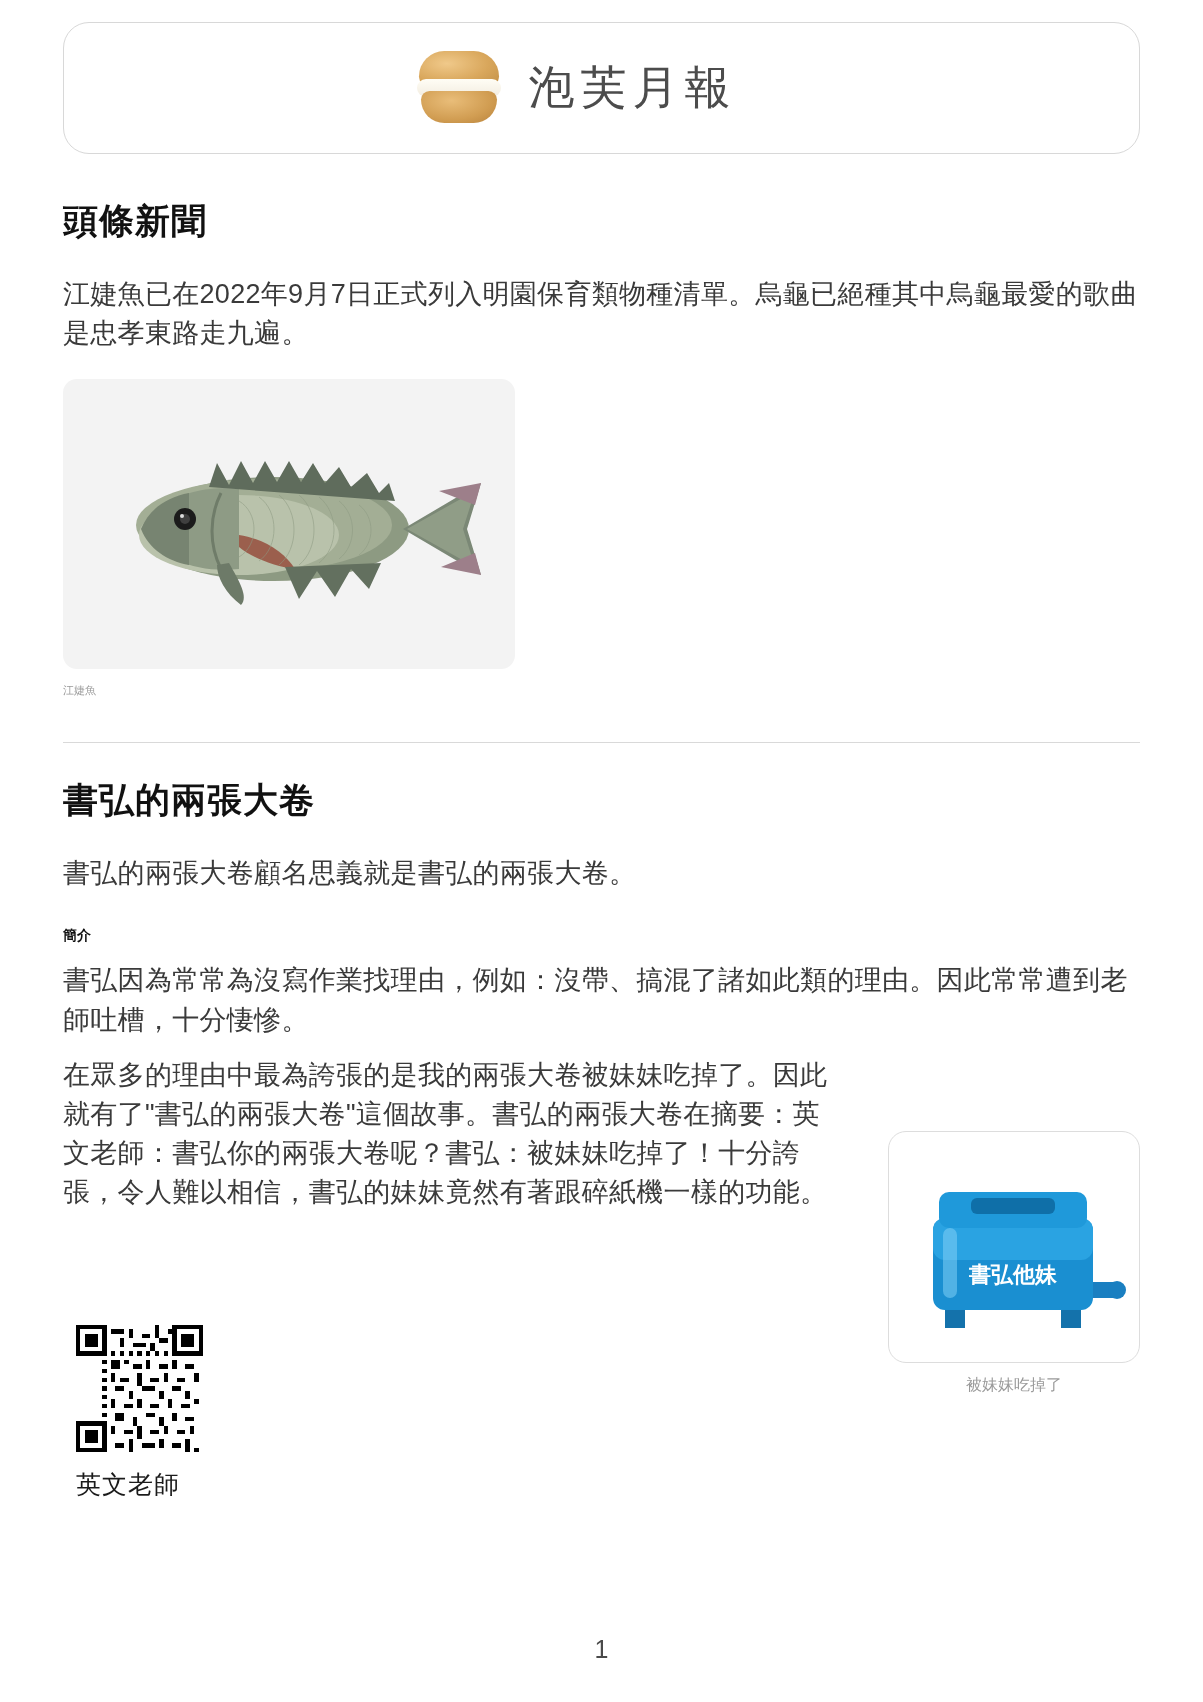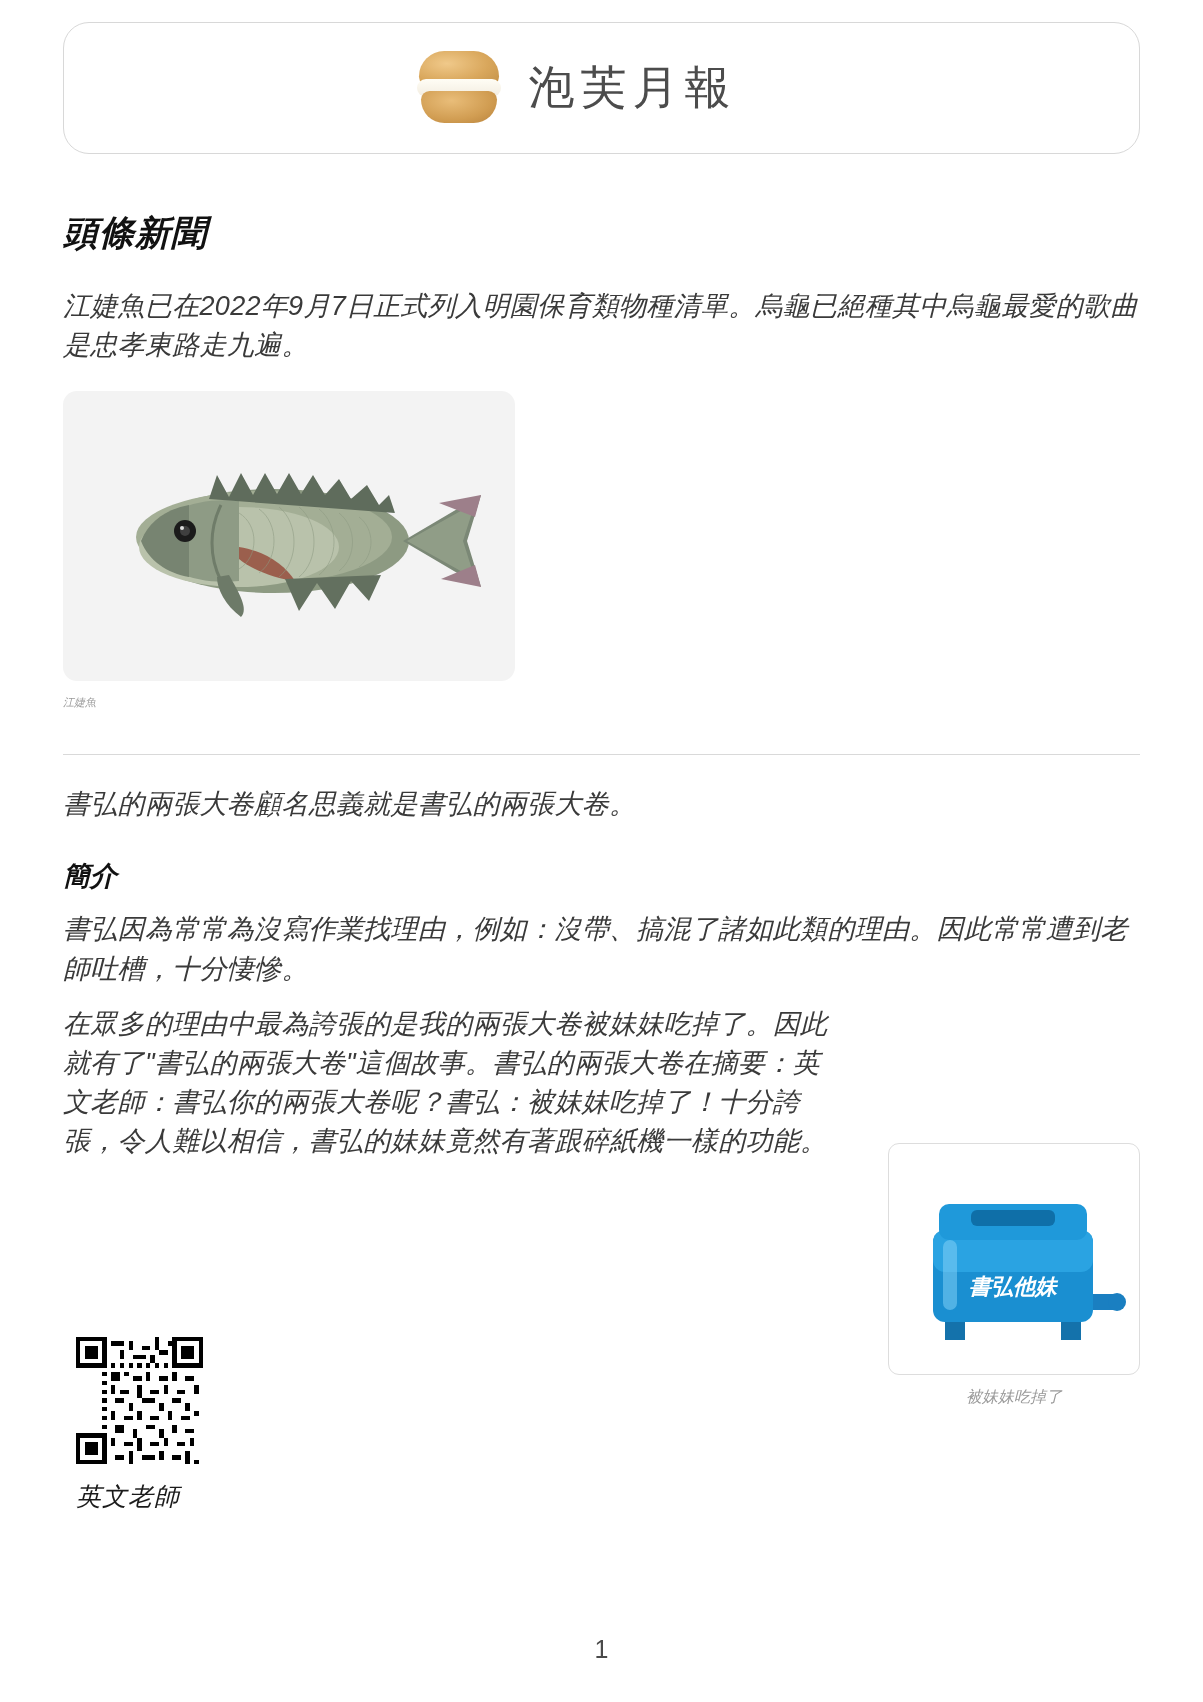--- a/index.html
+++ b/index.html
@@ -82,40 +82,39 @@
     letter-spacing: 6px;
     color: #4c4c4c;
     font-family: "DejaVu Sans", "Liberation Sans", sans-serif;
     white-space: nowrap;
   }
 
   
   .content {
     position: absolute;
     left: 63px;
-    top: 192px;
+    top: 180px;
     width: 1077px;
-    font-style: italic;
   }
   h1.section-title {
     font-size: 35px;
     font-weight: bold;
     margin: 18px 0 0 0;
     letter-spacing: 1px;
     color: #111;
   }
   p.body-text {
     font-size: 27px;
     line-height: 1.45;
     color: #3a3a3a;
     margin: 30px 0 0 0;
     letter-spacing: 0.3px;
   }
   h3.sub-title {
-    font-size: 27px;
+    font-size: 14px;
     font-weight: bold;
     margin: 34px 0 0 0;
     color: #111;
   }
   .divider {
     height: 1px;
     background: #d9d9d9;
     margin: 44px 0 0 0;
     width: 100%;
   }
@@ -153,21 +152,21 @@
     position: absolute;
     right: 0;
     top: 951px;
     width: 252px;
     text-align: center;
   }
   .sharp-frame {
     width: 252px;
     height: 232px;
     border: 1.5px solid #dddddd;
-    border-radius: 11px;
+    border-radius: 18px;
     background: #fff;
     position: relative;
     overflow: hidden;
     box-sizing: border-box;
   }
   .sharp-caption {
     font-size: 16px;
     color: #9a9a9a;
     margin-top: 12px;
   }
@@ -266,20 +265,21 @@
             <path d="M250 44 C268 58 268 88 250 102"></path>
             <path d="M270 48 C286 60 286 86 270 98"></path>
           </g>
         </svg>
       </div>
       <div class="caption">江婕魚</div>
     </div>
 
     <div class="divider"></div>
 
+    <h1 class="section-title" style="margin-top:34px">書弘的兩張大卷</h1>
     <p class="body-text">書弘的兩張大卷顧名思義就是書弘的兩張大卷。</p>
 
     <h3 class="sub-title">簡介</h3>
     <p class="body-text" style="margin-top:16px">書弘因為常常為沒寫作業找理由，例如：沒帶、搞混了諸如此類的理由。因此常常遭到老師吐槽，十分悽慘。</p>
 
     <p class="body-text narrow-text" style="margin-top:16px"> 在眾多的理由中最為誇張的是我的兩張大卷被妹妹吃掉了。因此就有了"書弘的兩張大卷"這個故事。書弘的兩張大卷在摘要：英文老師：書弘你的兩張大卷呢？書弘：被妹妹吃掉了！十分誇張，令人難以相信，書弘的妹妹竟然有著跟碎紙機一樣的功能。</p>
 
     <div class="figure-sharpener">
       <div class="sharp-frame">
         <svg width="250" height="230" viewBox="0 0 250 230" xmlns="http://www.w3.org/2000/svg">

